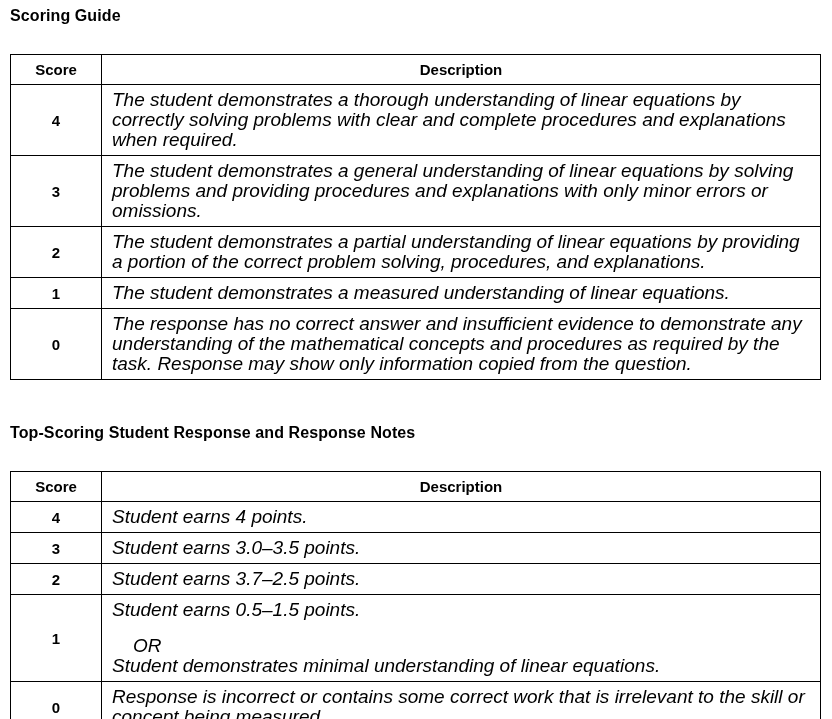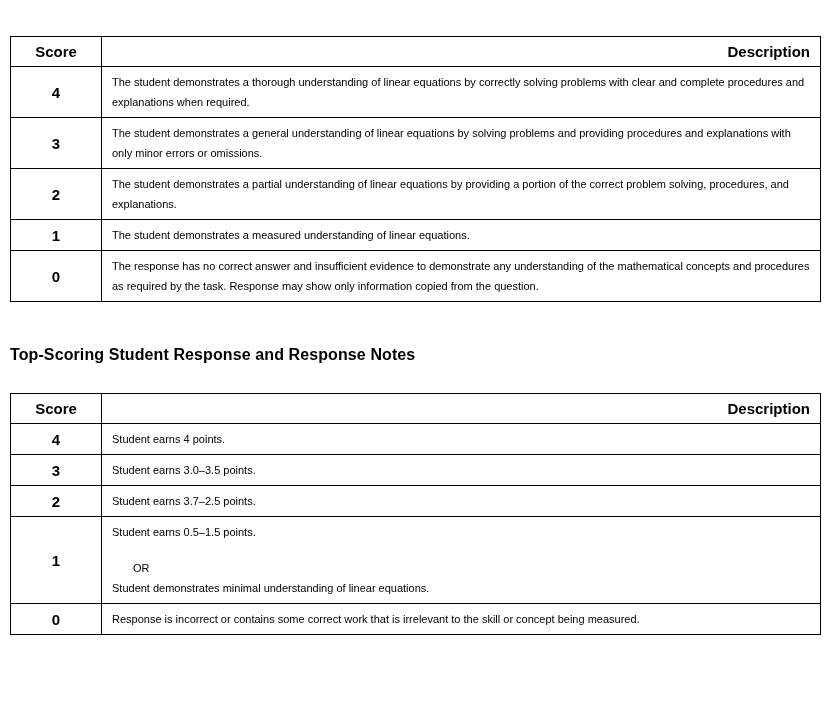--- a/index.html
+++ b/index.html
@@ -42,46 +42,48 @@
   }
   th.score-col, td.score-cell {
     width: 82px;
     text-align: center;
     margin-left: 25px;
   }
   table.score-table th {
     font-size: 15px;
     font-weight: 700;
     padding: 5px 10px;
-    text-align: right;
+    text-align: center;
     line-height: 19px;
   }
   table.score-table th.score-col {
     text-align: center;
     padding: 5px 4px;
   }
   td.score-cell {
     font-size: 15px;
     font-weight: 700;
     padding: 5px 4px;
   }
   td.desc-cell {
-    font-size: 11px;
+    font-size: 19px;
     line-height: 20px;
     padding: 5px 10px;
+    font-style: italic;
   }
   .desc-line { margin: 0; }
   .desc-line.indent { padding-left: 21px; margin-top: 16px; }
 </style>
 </head>
 <body>
 
 <div class="page">
 
   <section class="doc-section">
+    <h2 class="section-title">Scoring Guide</h2>
     <table class="score-table">
       <thead>
         <tr>
           <th class="score-col">Score</th>
           <th>Description</th>
         </tr>
       </thead>
       <tbody>
           <tr>
             <td class="score-cell">4</td>

